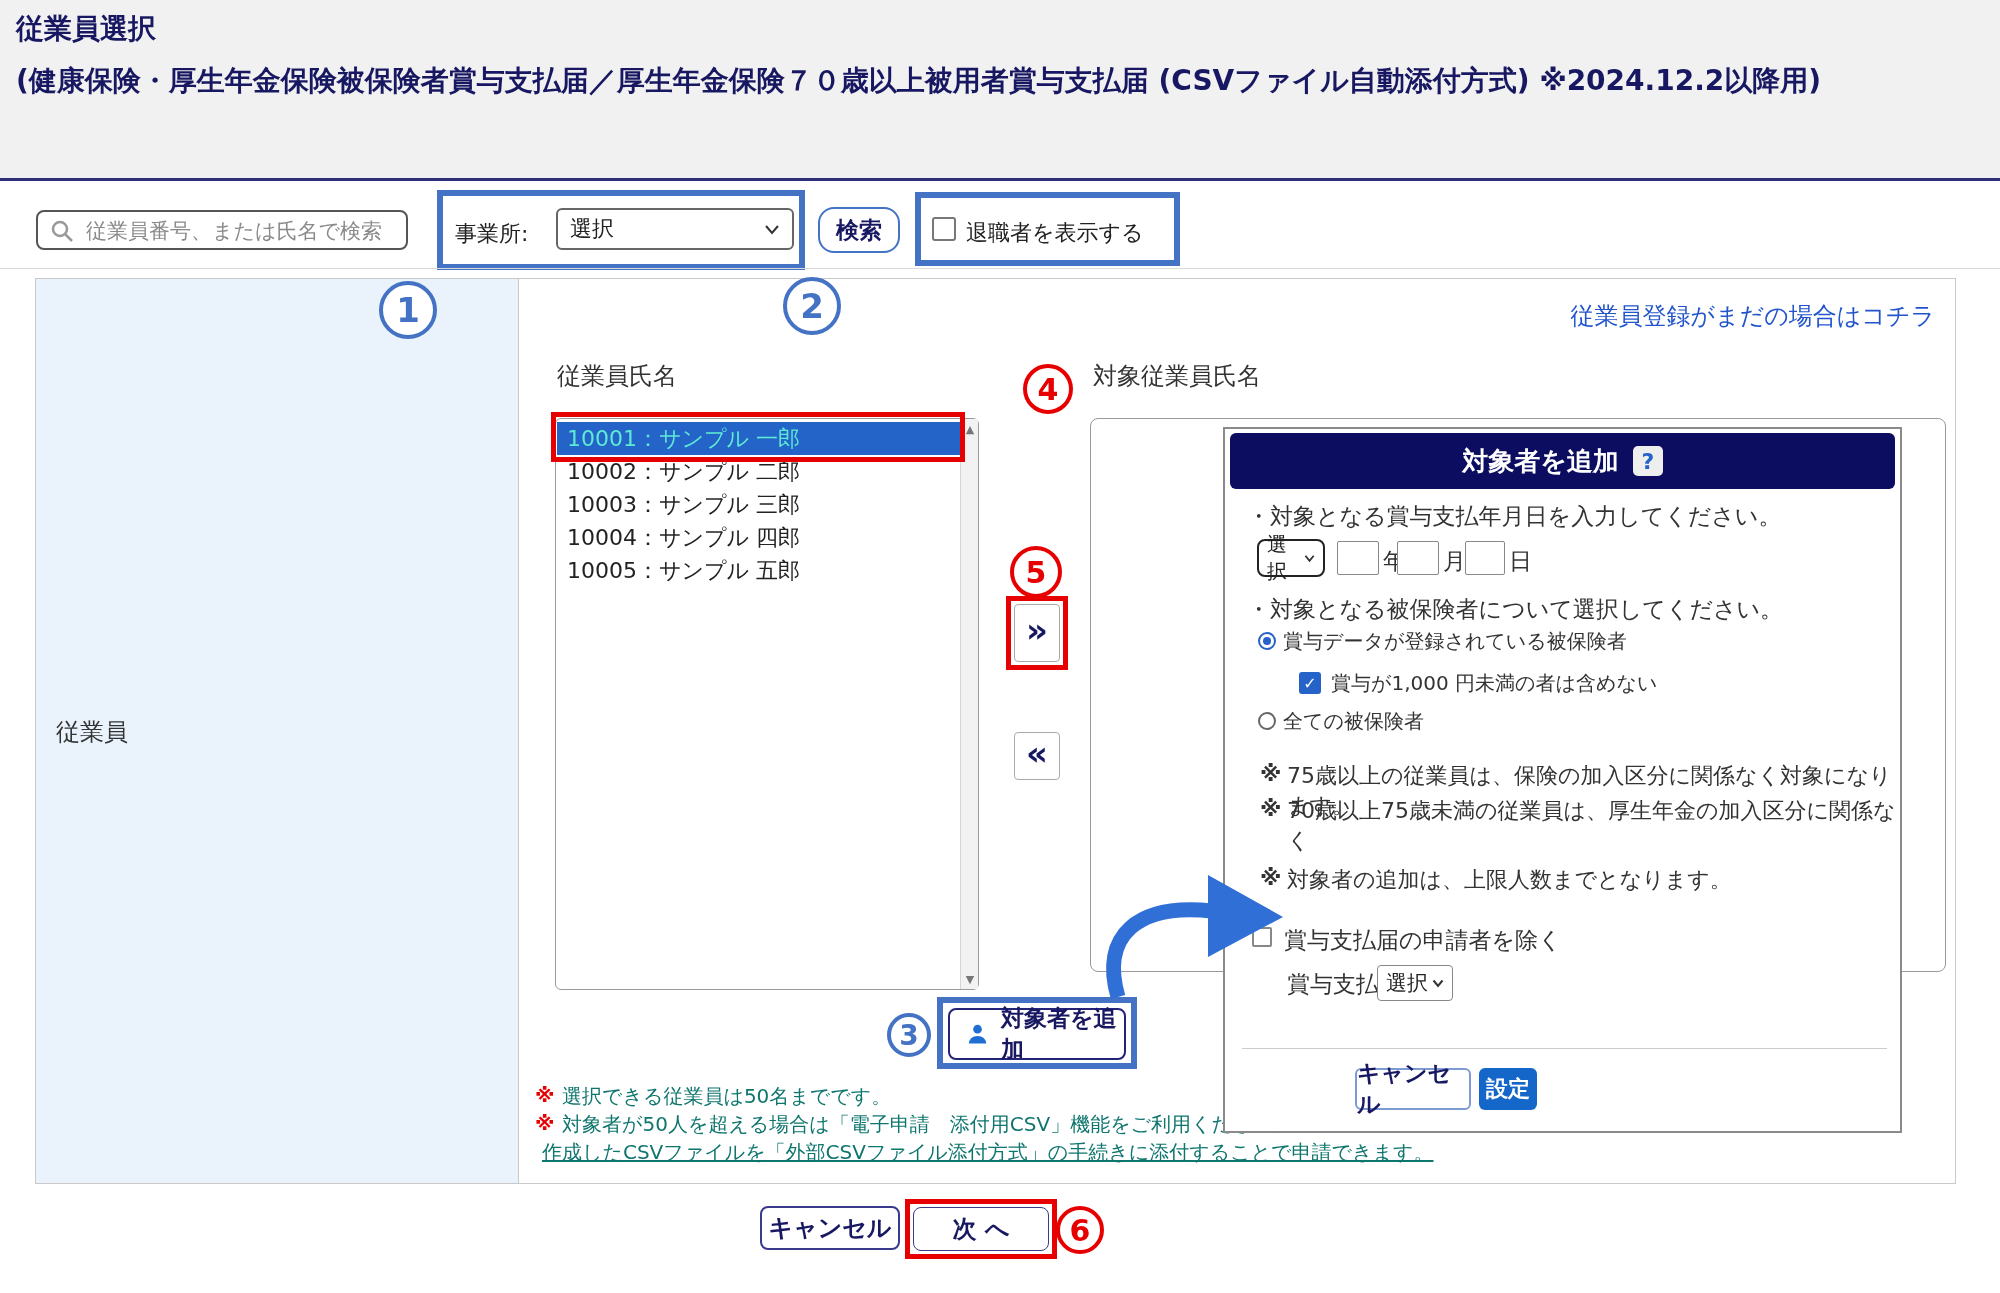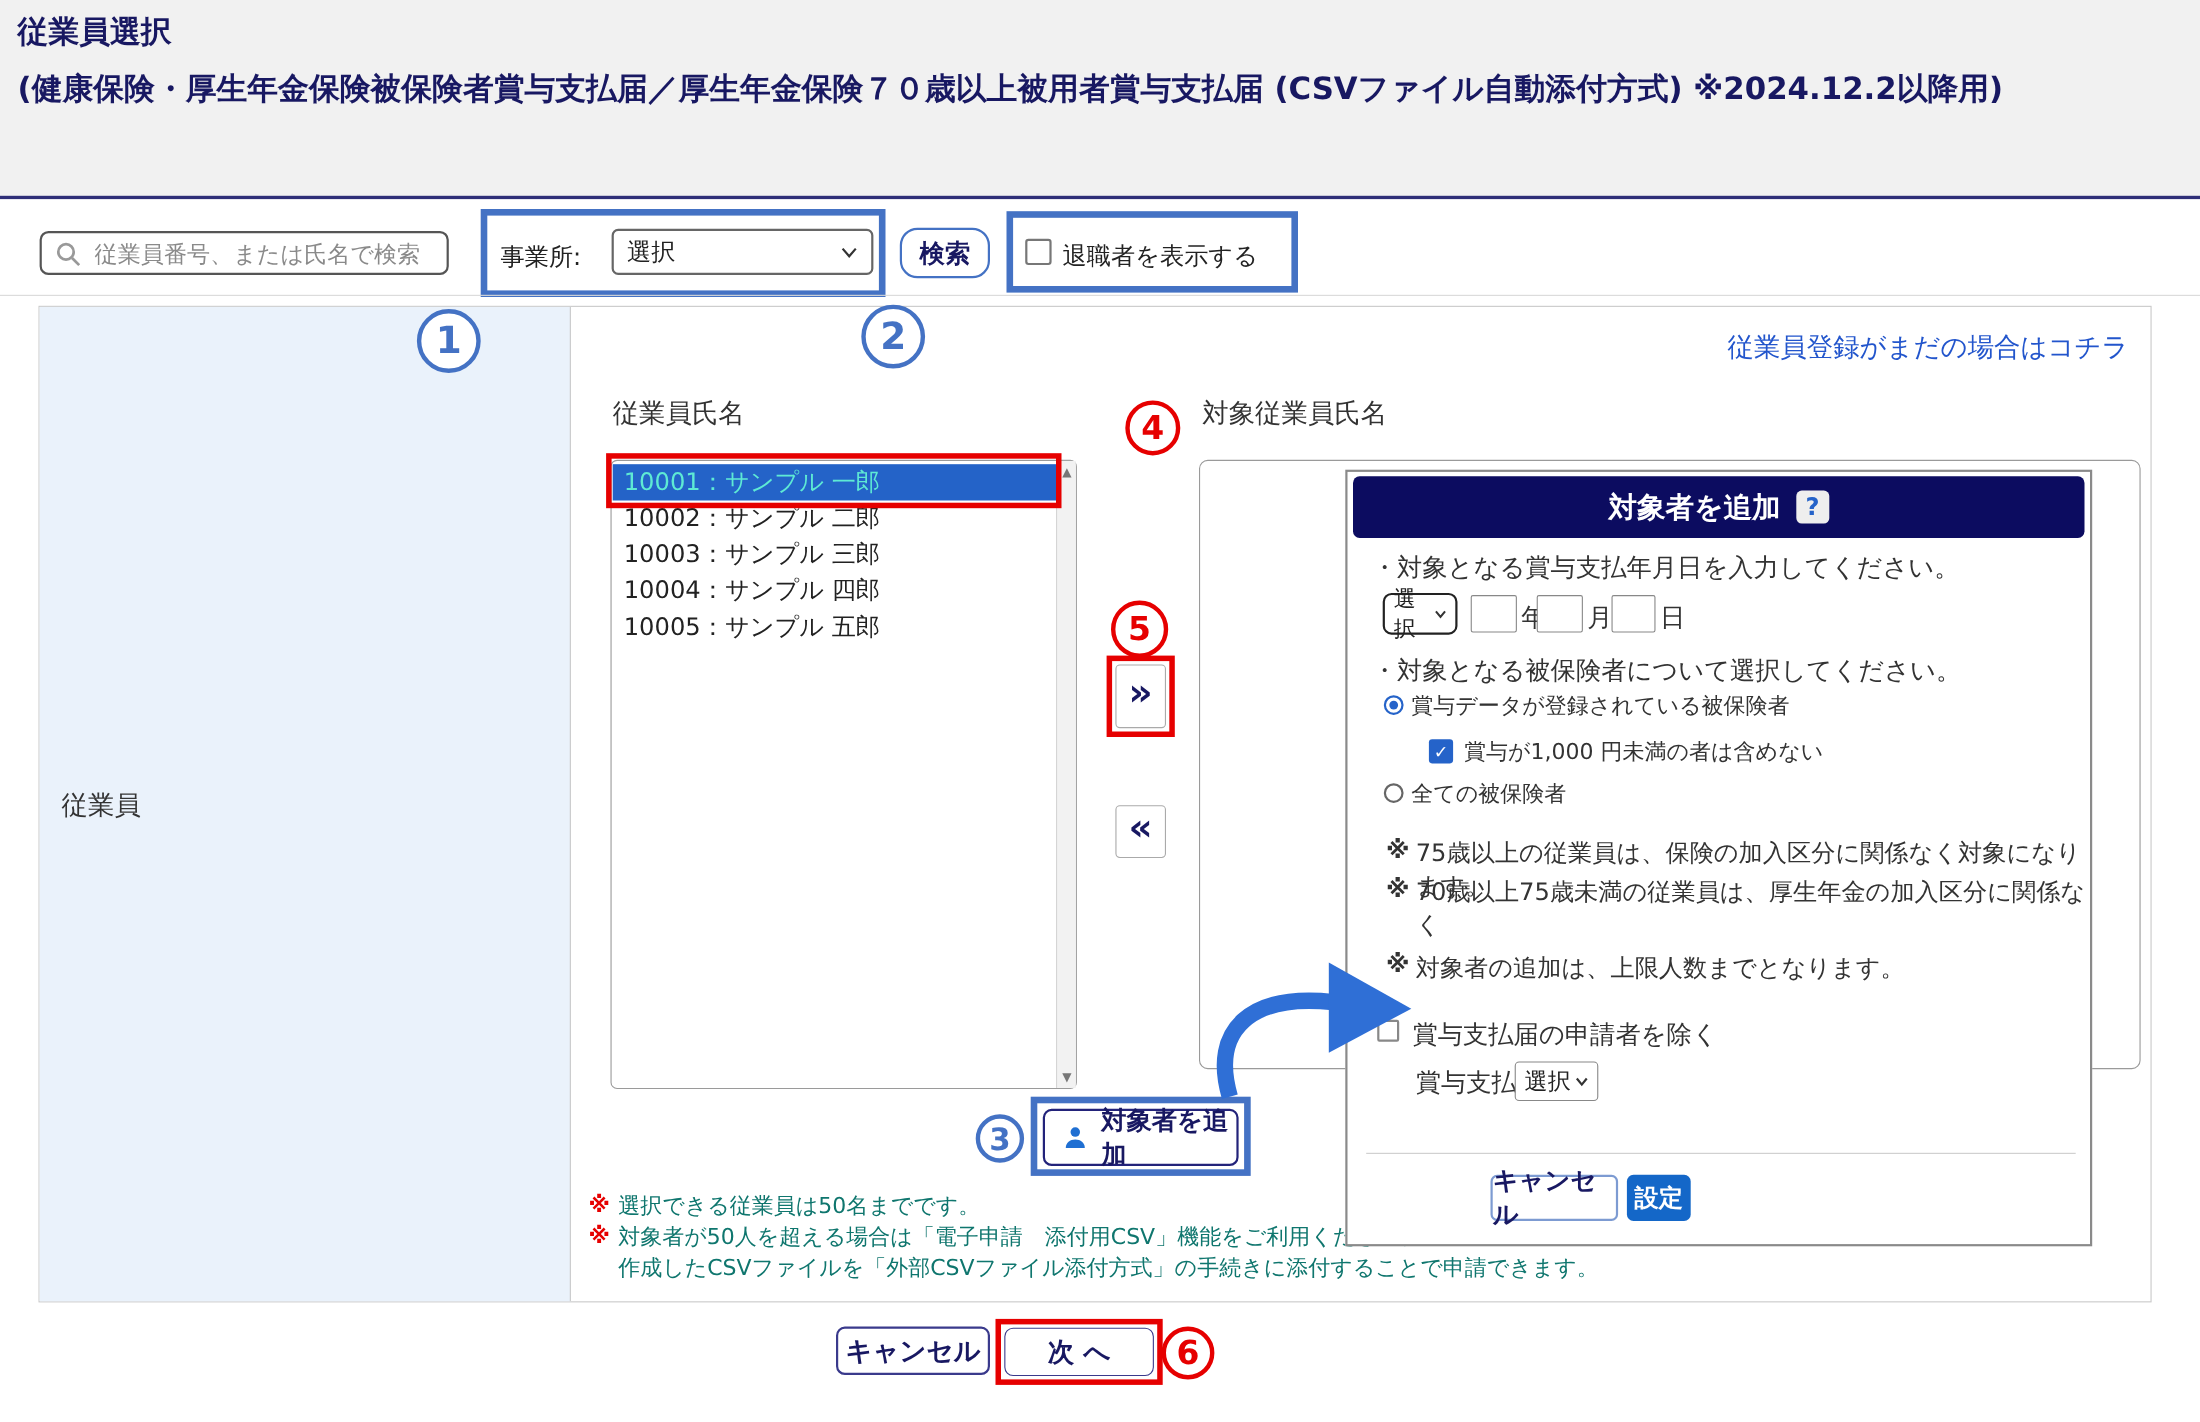--- a/index.html
+++ b/index.html
@@ -141,21 +141,21 @@
       <circle cx="12" cy="7" r="4.5" fill="#1f6fd2"></circle>
       <path d="M3 22c0-5 4-8 9-8s9 3 9 8z" fill="#1f6fd2"></path>
     </svg>
     <span>対象者を追加</span>
   </div>
 
   <span class="ab note star" style="left:535px;top:1083px;">※</span>
   <span class="ab note" style="left:562px;top:1083px;">選択できる従業員は50名までです。</span>
   <span class="ab note star" style="left:535px;top:1111px;">※</span>
   <span class="ab note" style="left:562px;top:1111px;">対象者が50人を超える場合は「電子申請　添付用CSV」機能をご利用ください。</span>
-  <span class="ab note" style="left:562px;top:1139px;">作成したCSVファイルを「外部CSVファイル添付方式」の手続きに添付することで申請できます。</span>
+  <span class="ab note" style="left:542px;top:1139px;text-decoration:underline;">作成したCSVファイルを「外部CSVファイル添付方式」の手続きに添付することで申請できます。</span>
 
   <div class="ab dialog" style="left:1223px;top:427px;width:679px;height:706px;z-index:20;">
     <div class="ab dlg-h" style="left:5px;top:4px;width:665px;height:56px;">
       <span>対象者を追加</span>
       <span class="helpbox">?</span>
     </div>
 
     <span class="ab dtext" style="left:22px;top:72px;">・対象となる賞与支払年月日を入力してください。</span>
 
     <div class="ab smallsel" style="left:32px;top:110px;width:68px;height:38px;">

